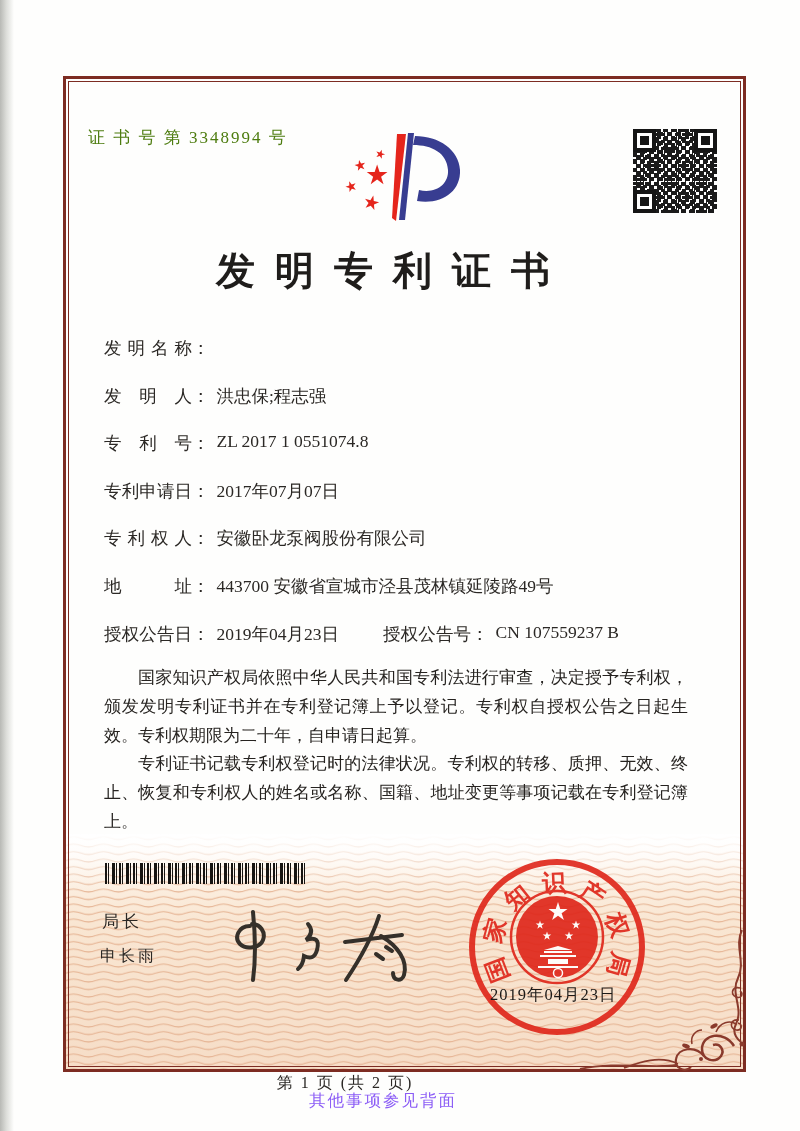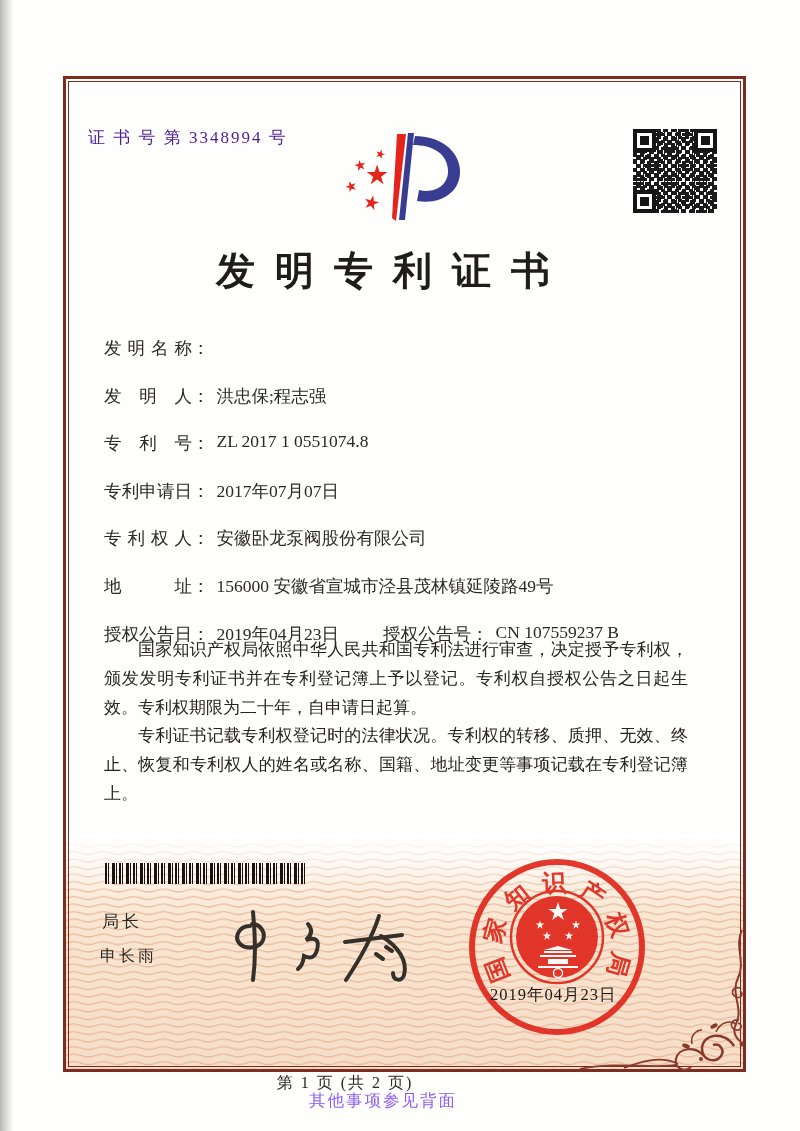--- a/index.html
+++ b/index.html
@@ -8,40 +8,40 @@
   .abs{position:absolute;}
   
   #scan-edge{left:0;top:0;bottom:0;width:14px;background:linear-gradient(90deg,#b8b9b5,#dcddd9 45%,#fefefd);}
   
   #waves{left:66px;top:834px;width:677px;height:235px;background:linear-gradient(180deg,#ffffff 0%,#fdf2e6 14%,#f9e6d2 38%,#f6ddc7 100%);}
   #waves svg{display:block;width:100%;height:100%;}
   
   #frame{left:63px;top:76px;width:683px;height:996px;border:3px solid #7d2c22;box-sizing:border-box;pointer-events:none;}
   #frame::after{content:"";position:absolute;inset:2px;border:1px solid #7d2c22;}
   
-  #cert-no{left:88px;top:126px;font-size:17px;color:#4c1d95;letter-spacing:2px;}
+  #cert-no{left:88px;top:126px;font-size:17px;color:#4d7c0f;letter-spacing:2px;}
   #logo{left:333px;top:126px;width:130px;height:102px;}
   #logo svg{position:absolute;inset:0;}
   .lstar{position:absolute;color:#e5251c;line-height:1;}
   #qr{left:633px;top:129px;width:84px;height:84px;background:
       repeating-conic-gradient(#1b1b1b 0% 25%, rgba(0,0,0,0) 0% 50%) 0 0/7px 7px,
       repeating-conic-gradient(#1b1b1b 0% 25%, #ffffff 0% 50%) 3px 3px/9px 9px;}
   .finder{position:absolute;width:15px;height:15px;border:4px solid #151515;background:#fff;}
   .finder::after{content:"";position:absolute;inset:3px;background:#151515;}
   .f-tl{left:0;top:0;} .f-tr{right:0;top:0;} .f-bl{left:0;bottom:0;}
   #title{left:50px;top:244px;width:686px;text-align:center;font-size:39px;font-weight:bold;color:#1f1d1b;letter-spacing:20px;}
   
   #fields{left:104px;top:336px;width:620px;color:#2b2825;}
   .frow{height:47.6px;display:flex;align-items:flex-start;font-size:17.5px;}
   .flabel{display:inline-block;width:88px;text-align:justify;text-align-last:justify;text-justify:inter-character;}
   .fcolon{margin:0 1px 0 0;}
   .fvalue{margin-left:6px;white-space:nowrap;}
   .flabel2{margin-left:44px;font-family:Liberation Serif, serif;}
   
-  #body-text{left:104px;top:636px;width:584px;color:#262320;}
+  #body-text{left:104px;top:664px;width:584px;color:#262320;}
   #body-text p{margin:0;font-size:17px;line-height:28.8px;text-indent:2em;text-align:justify;}
   
   #barcode{left:105px;top:863px;width:202px;height:21px;background:repeating-linear-gradient(90deg,
       #161412 0 2px,rgba(0,0,0,0) 2px 3px,#161412 3px 4px,rgba(0,0,0,0) 4px 7px,
       #161412 7px 10px,rgba(0,0,0,0) 10px 11px,#161412 11px 12px,rgba(0,0,0,0) 12px 14px);}
   
   #director-title{left:102px;top:910px;font-size:17px;color:#2b2825;letter-spacing:3px;}
   #director-name{left:100px;top:946px;font-size:16px;color:#2b2825;letter-spacing:3px;}
   #signature{left:228px;top:900px;width:195px;height:90px;}
   
@@ -122,21 +122,21 @@
         <span class="fvalue">2017年07月07日</span>
     </div>
     <div class="frow">
       <span class="flabel">专利权人</span>
         <span class="fcolon">：</span>
         <span class="fvalue">安徽卧龙泵阀股份有限公司</span>
     </div>
     <div class="frow">
       <span class="flabel">地址</span>
         <span class="fcolon">：</span>
-        <span class="fvalue">156000 安徽省宣城市泾县茂林镇延陵路49号</span>
+        <span class="fvalue">443700 安徽省宣城市泾县茂林镇延陵路49号</span>
     </div>
     <div class="frow">
       <span class="flabel">授权公告日</span>
         <span class="fcolon">：</span>
         <span class="fvalue">2019年04月23日</span>
       <span class="flabel flabel2">授权公告号</span>
         <span class="fcolon">：</span>
         <span class="fvalue">CN 107559237 B</span>
     </div>
   </div>

